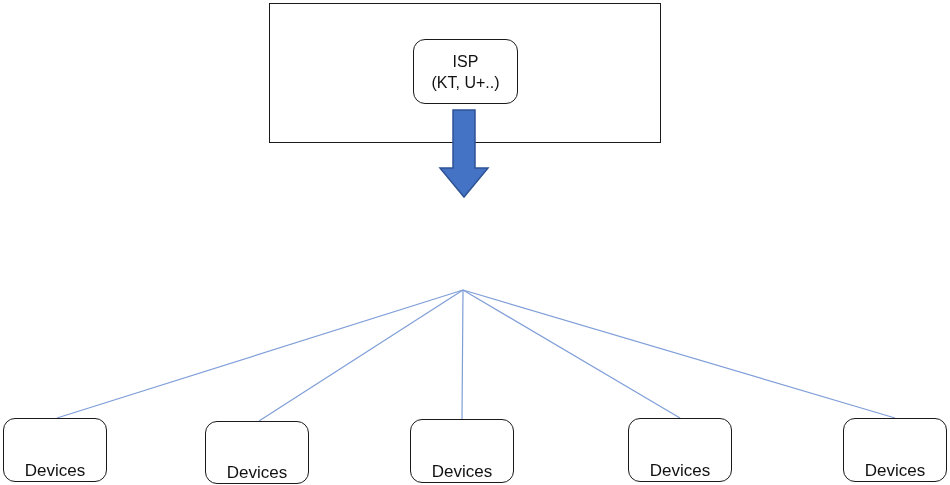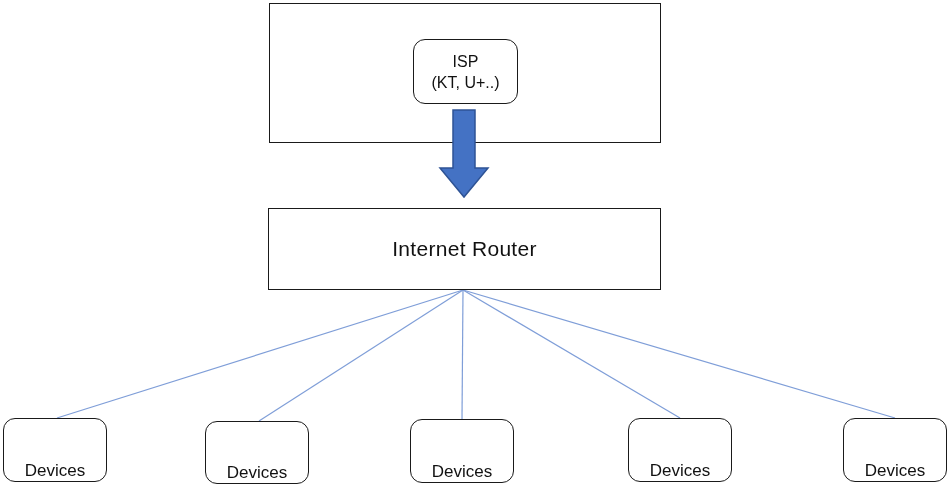--- a/index.html
+++ b/index.html
@@ -86,23 +86,20 @@
 
   <svg class="connector-layer" viewBox="0 0 950 485" xmlns="http://www.w3.org/2000/svg">
     <polygon points="453,110 475,110 475,168 488,168 464,197 440,168 453,168" stroke-width="1.5" fill="#4472C4" stroke="#2E5395"></polygon>
     <line x1="463" y1="290" x2="57" y2="418" stroke-width="1.2" stroke="#7F9ED8"></line>
     <line x1="463" y1="290" x2="259" y2="421" stroke-width="1.2" stroke="#7F9ED8"></line>
     <line x1="463" y1="290" x2="462" y2="419" stroke-width="1.2" stroke="#7F9ED8"></line>
     <line x1="463" y1="290" x2="680" y2="418" stroke-width="1.2" stroke="#7F9ED8"></line>
     <line x1="463" y1="290" x2="895" y2="418" stroke-width="1.2" stroke="#7F9ED8"></line>
   </svg>
 
-  <div class="box router-node">
-    <span>Internet Router</span>
-  </div>
 
   <div class="box rounded device-node device-1">
     <span>Devices</span>
   </div>
   <div class="box rounded device-node device-2">
     <span>Devices</span>
   </div>
   <div class="box rounded device-node device-3">
     <span>Devices</span>
   </div>

